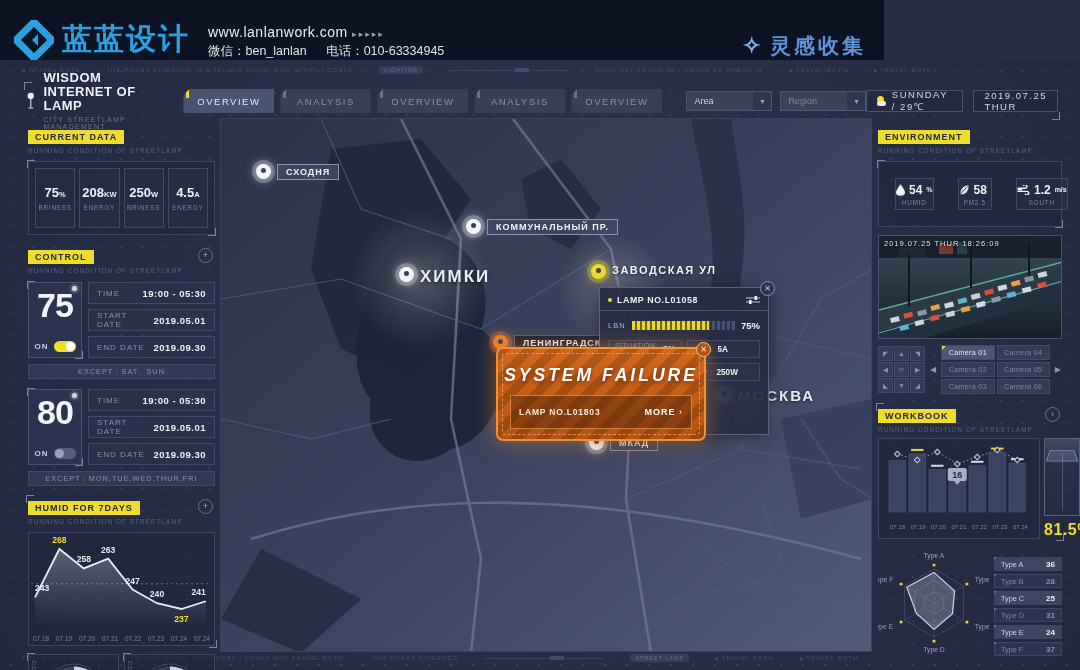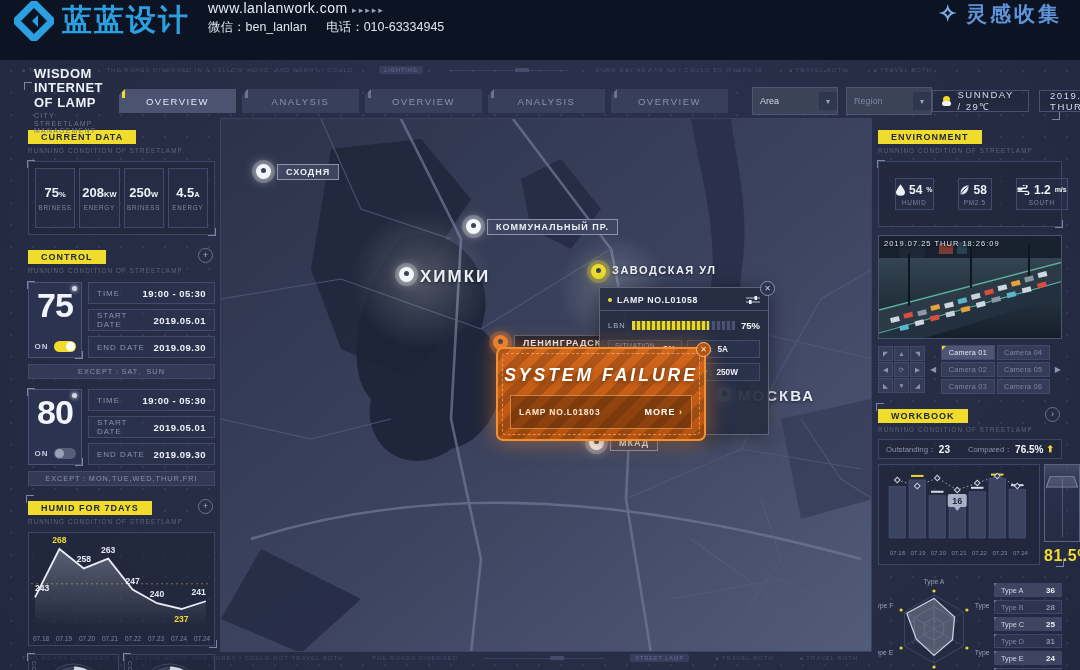--- a/index.html
+++ b/index.html
@@ -1,20 +1,20 @@
 <!DOCTYPE html>
 <html><head>
 <meta charset="utf-8">
 <style>
   * { margin:0; padding:0; box-sizing:border-box; }
   body { font-family:"Liberation Sans", sans-serif; background:#11172b; }
   .stage { position:relative; width:1080px; height:670px; overflow:hidden; background:#272d45; }
 
   
-  .banner { position:absolute; left:0; top:0; width:1080px; height:60px; background:#0c1322; display:flex; align-items:flex-start; z-index:50; }
+  .banner { position:absolute; left:0; top:0; width:884px; height:60px; background:#0c1322; display:flex; align-items:flex-end; z-index:50; }
   .logo-wrap { display:flex; align-items:center; gap:8px; padding-left:14px; }
   .logo-mark { width:40px; height:40px; }
   .logo-text { color:#2b9fe0; font-size:30px; font-weight:bold; letter-spacing:2px; }
   .contact { margin-left:18px; color:#e8edf5; }
   .contact .row1 { font-size:14px; letter-spacing:.5px; }
   .contact .row1 .arrows { color:#9aa3b5; font-size:9px; letter-spacing:2px; }
   .contact .row2 { font-size:12.5px; margin-top:3px; color:#dfe5ee; }
   .contact .row2 span { margin-right:16px; }
   .services { margin-left:60px; color:#eef1f6; font-size:13px; font-style:italic; letter-spacing:1px; white-space:nowrap; }
   .collect { margin-left:auto; margin-right:18px; color:#5e93d8; font-size:21px; font-weight:bold; letter-spacing:3px; display:flex; align-items:center; gap:6px; }
@@ -34,36 +34,36 @@
   .deco-row .line { flex:0 0 120px; height:1px; background:#3c4465; position:relative; }
   .deco-row .line::after { content:""; position:absolute; left:55%; top:-2px; width:14px; height:4px; background:#4a5273; }
 
   
   .hdr { position:absolute; left:26px; top:24px; right:22px; height:34px; display:flex; align-items:center; z-index:5; }
   .lamp-ic { margin-right:8px; }
   .hdr-title { line-height:1.1; }
   .hdr-title .t { color:#eef1f8; font-weight:bold; font-size:13px; letter-spacing:.5px; }
   .hdr-title .s { color:#6d７5８f; color:#6d758f; font-size:7px; letter-spacing:1.2px; margin-top:2px; }
   .tabs { display:flex; gap:6px; margin-left:16px; }
-  .tab { position:relative; width:117px; height:24px; background:#383f58; color:#8a92ad; font-size:9.5px; letter-spacing:1.5px; display:flex; align-items:center; justify-content:center; cursor:pointer; clip-path:polygon(6px 0,100% 0,100% 100%,0 100%,0 6px); }
+  .tab { position:relative; width:91px; height:24px; background:#383f58; color:#8a92ad; font-size:9.5px; letter-spacing:1.5px; display:flex; align-items:center; justify-content:center; cursor:pointer; clip-path:polygon(6px 0,100% 0,100% 100%,0 100%,0 6px); }
   .tab::before { content:""; position:absolute; left:3px; top:0; width:3px; height:9px; background:#6a7390; }
   .tab.active { background:#4a5370; color:#e6eaf4; }
   .tab.active::before { background:#f0dc2c; }
   .selects { display:flex; gap:8px; margin-left:24px; }
-  .select { display:flex; align-items:center; width:86px; height:28px; background:#3b4358; border:1px solid #4c557400; border:1px solid #4c5574; color:#cfd5e4; font-size:9px; padding-left:7px; cursor:pointer; }
+  .select { display:flex; align-items:center; width:86px; height:20px; background:#3b4358; border:1px solid #4c557400; border:1px solid #4c5574; color:#cfd5e4; font-size:9px; padding-left:7px; cursor:pointer; }
   .select.dim { color:#7d86a3; }
   .select .caret { margin-left:auto; width:18px; height:18px; background:#2f374e; color:#9aa2ba; font-size:7px; display:flex; align-items:center; justify-content:center; }
   .hdr-right { margin-left:auto; display:flex; gap:10px; }
   .hbox { height:22px; border:1px solid #4a5270; display:flex; align-items:center; gap:6px; padding:0 10px; color:#d6dbe8; font-size:9.5px; letter-spacing:1.5px; background:rgba(30,36,58,.35); }
   .wicon { position:relative; width:13px; height:10px; }
   .wicon .sun { position:absolute; left:0; top:0; width:7px; height:7px; border-radius:50%; background:#f5d922; }
   .wicon .cloud { position:absolute; right:0; bottom:0; width:9px; height:5px; border-radius:4px; background:#eef1f6; }
 
   
-  .sec-label { display:inline-block; background:#f0dc2c; color:#222840; font-size:9px; font-weight:bold; letter-spacing:1px; padding:2px 13px; }
+  .sec-label { display:inline-block; background:#f0dc2c; color:#222840; font-size:9px; font-weight:bold; letter-spacing:1px; padding:2px 7px; }
   .sec-sub { font-size:6.3px; letter-spacing:1.1px; color:#5b6380; margin-top:3px; }
   .round-btn { position:absolute; right:2px; top:2px; width:15px; height:15px; border-radius:50%; border:1px solid #6a7390; color:#aab1c8; font-size:9px; line-height:13px; text-align:center; cursor:pointer; background:rgba(40,46,70,.6); }
   .framed { border:1px solid #3d4666; background:rgba(30,36,56,.45); position:relative; }
 
   .left-col { position:absolute; left:28px; top:66px; width:187px; z-index:4; }
   .right-col { position:absolute; left:878px; top:66px; width:184px; z-index:4; }
   .sec { position:relative; }
 
   
   .tiles4 { display:flex; margin-top:7px; padding:4px; height:74px; }
@@ -647,27 +647,20 @@
             <div class="cambtn">Camera 06</div>
           </div>
           <span class="chev">▶</span>
         </div>
       </section>
 
       <section class="sec" style="margin-top:11px;">
         <span class="sec-label">WORKBOOK</span>
         <div class="sec-sub">RUNNING CONDITION OF STREETLAMP</div>
         <div class="round-btn">›</div>
-        <div class="wb-stats corner">
-          <span class="k">Outstanding：</span>
-            <span class="v">23</span>
-          <span class="k cmp">Compared：</span>
-            <span class="v">76.5%</span>
-          <span class="up">⬆</span>
-        </div>
         <div class="wb-chart">
           <div class="wb-bars-wrap corner">
             <div id="wb-bars"><svg width="140" height="78" viewBox="0 0 140 78">
                   <polyline points="9.25,14 29.25,20 49.25,12 69.25,24 89.25,17 109.25,10 129.25,20" fill="none" stroke="#aab1c8" stroke-width=".9" stroke-dasharray="1.5,2.5"></polyline>
                   <rect x="1" y="20.519999999999996" width="16.5" height="51.480000000000004" fill="#3a4461" stroke="#4d5778" stroke-width=".6"></rect>
                   <rect x="7.25" y="12" width="4" height="4" transform="rotate(45 9.25 14)" fill="#2b3149" stroke="#c7cedd" stroke-width="1"></rect>
                   <rect x="21" y="13.919999999999995" width="16.5" height="58.080000000000005" fill="#3a4461" stroke="#4d5778" stroke-width=".6"></rect>
                   <rect x="23" y="8.919999999999995" width="12.5" height="2" fill="#e8d92e"></rect>
                   <rect x="27.25" y="18" width="4" height="4" transform="rotate(45 29.25 20)" fill="#2b3149" stroke="#c7cedd" stroke-width="1"></rect>
                   <rect x="41" y="29.759999999999998" width="16.5" height="42.24" fill="#3a4461" stroke="#4d5778" stroke-width=".6"></rect>

